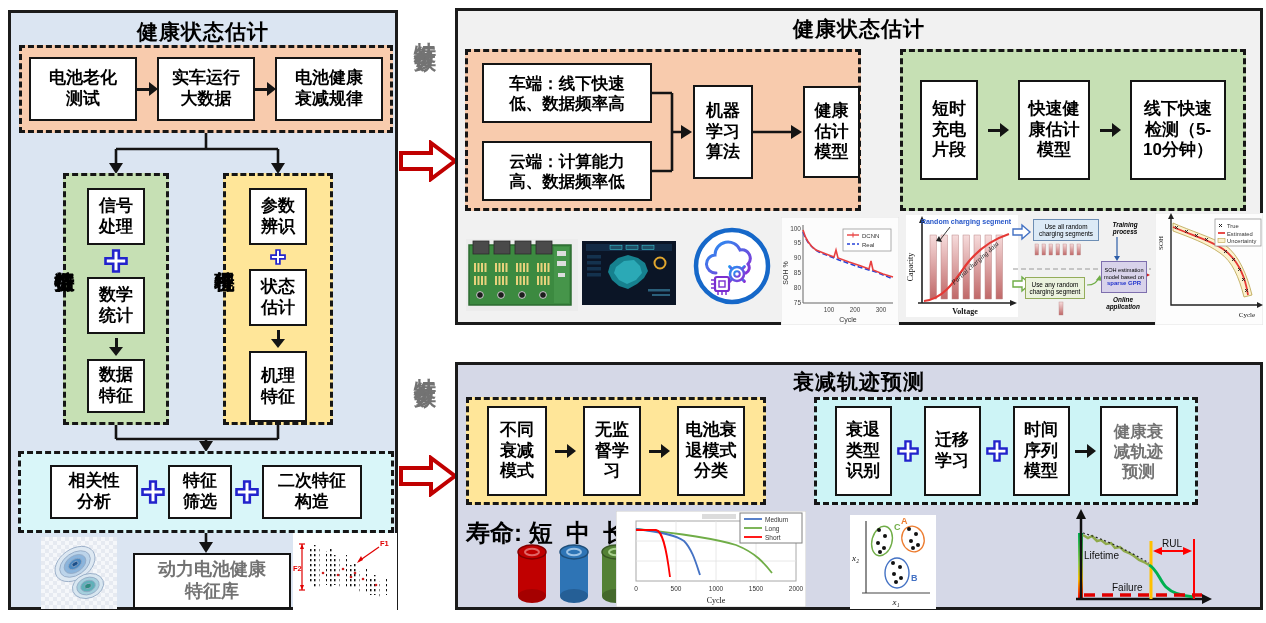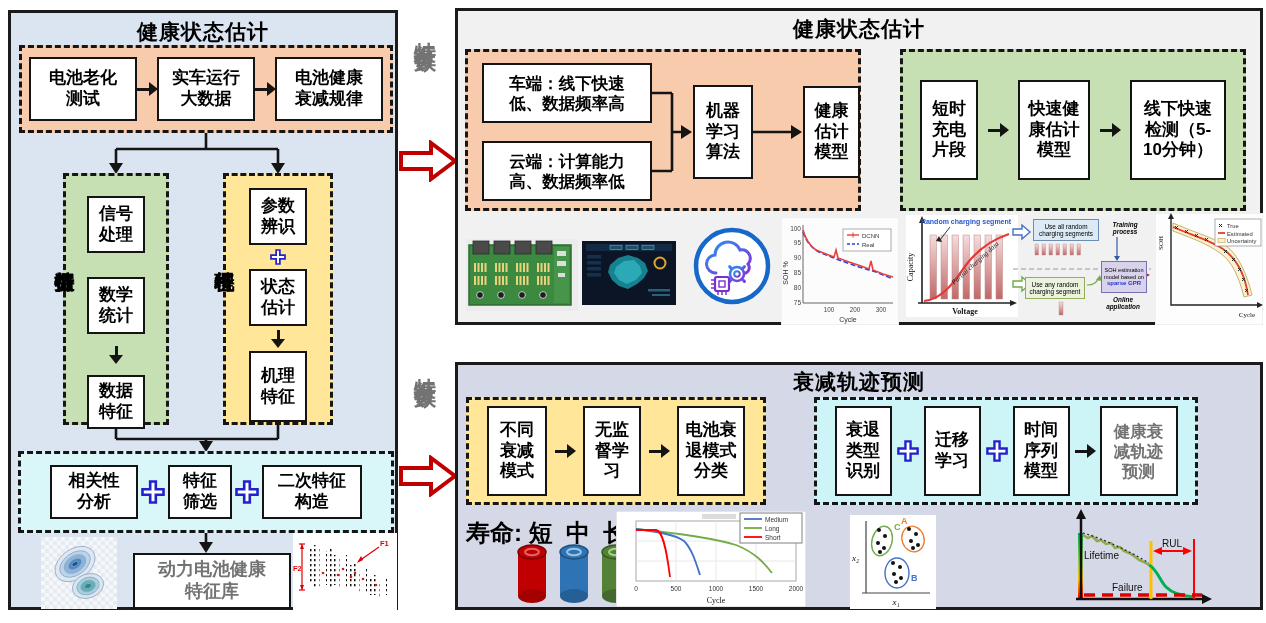--- a/index.html
+++ b/index.html
@@ -58,21 +58,21 @@
         <div class="box" style="width:98px;height:64px;font-size:17px">实车运行
 大数据</div>
         <div class="ar"></div>
         <div class="box" style="width:108px;height:64px;font-size:17px">电池健康
 衰减规律</div>
       </div>
     </div>
 
     <div class="dash" style="left:52px;top:160px;width:106px;height:252px;background:#c6e0b4">
       <div class="vlabel abs" style="left:-11px;top:80px;font-size:20px">数据特征</div>
-      <div class="col" style="padding-top:20px;gap:12px">
+      <div class="col" style="padding-top:12px;gap:4px">
         <div class="box" style="width:58px;height:57px;font-size:17px">信号
 处理</div>
         <svg width="24" height="24" viewBox="0 0 24 24">
             <polygon points="9.2,1.5 14.8,1.5 14.8,9.2 22.5,9.2 22.5,14.8 14.8,14.8 14.8,22.5 9.2,22.5 9.2,14.8 1.5,14.8 1.5,9.2 9.2,9.2" fill="#fff" stroke="#2222cc" stroke-width="2.6"></polygon>
           </svg>
         <div class="box" style="width:58px;height:57px;font-size:17px">数学
 统计</div>
         <div class="ad"></div>
         <div class="box" style="width:58px;height:54px;font-size:17px">数据
 特征</div>

